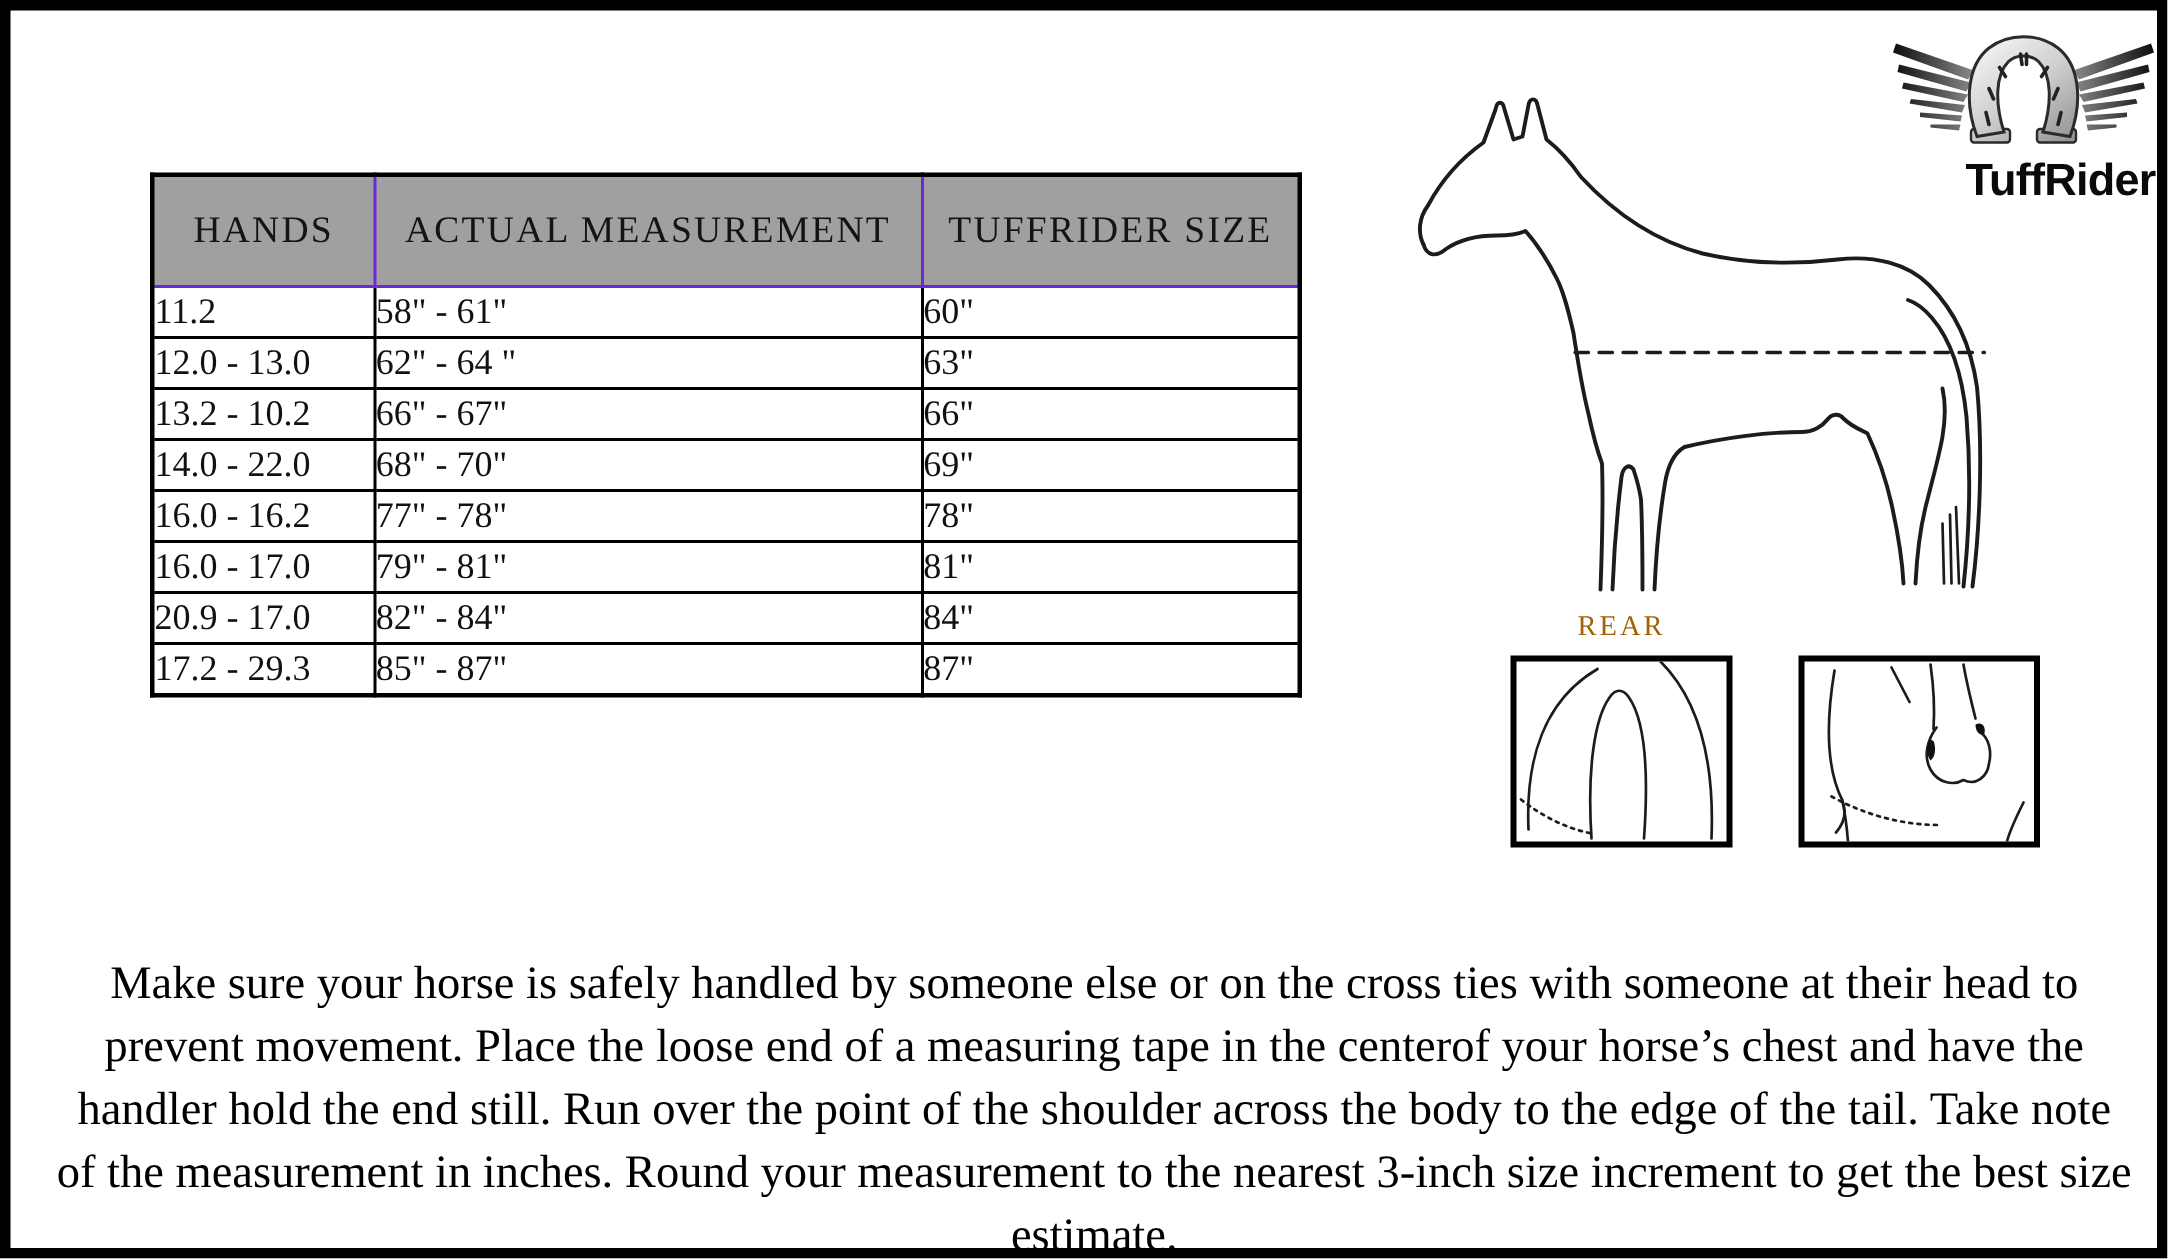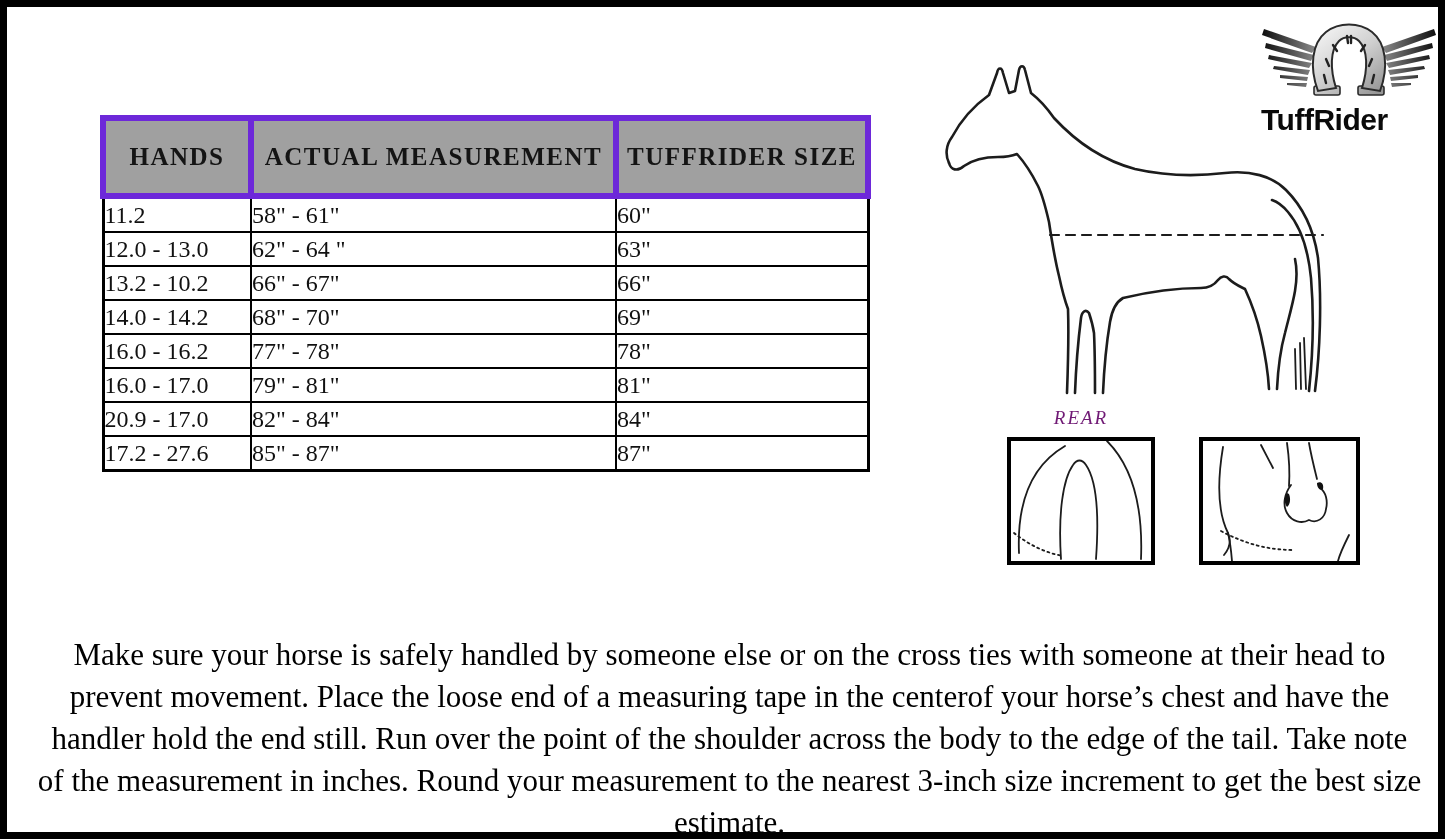--- a/index.html
+++ b/index.html
@@ -17,65 +17,64 @@
   
   .size-table{
     position:absolute;left:93px;top:108px;
     border-collapse:collapse;
     table-layout:fixed;
     width:765px;
     border:3px solid #000;
   }
   .size-table th{
     background:#a0a0a0;
-    border:6px solid #6d28d9;
+    border:2px solid #6d28d9;
     height:70px;
     font-size:25px;
-    font-weight:bold;
+    font-weight:normal;
     letter-spacing:1.5px;
     text-align:center;
     color:#141414;
   }
   .size-table td{
     border:2px solid #000;
     height:32px;
     font-size:24px;
     padding:0;
     background:#fff;
     white-space:pre;
   }
   .col-hands{width:148px;}
   .col-meas{width:365px;}
   .col-size{width:252px;}
 
   
   .logo{
     position:absolute;left:1254px;top:14px;width:176px;
-    text-align:left;
+    text-align:right;
   }
   .logo-word{
     font-family:"Liberation Sans", sans-serif;
     font-weight:800;
     font-size:30px;
     letter-spacing:-0.5px;
     color:#0a0a0a;
     margin-top:-2px;
   }
 
   
   .horse-wrap{position:absolute;left:925px;top:55px;width:420px;height:348px;}
 
   
   .inset-label{
     position:absolute;
-    font-style:italic;
     font-size:19px;
     letter-spacing:2px;
     text-align:center;
-    color:#701a75;
+    color:#a16207;
   }
   .rear-label{left:1000px;top:400px;width:148px;}
   .chest-label{left:1192px;top:400px;width:161px;margin-top:40px;}
   .inset-box{
     position:absolute;
     box-sizing:border-box;
     border:4px solid #000;
     background:#fff;
   }
   .rear-box{left:1000px;top:430px;width:148px;height:128px;}
@@ -120,41 +119,41 @@
         <td>12.0 - 13.0</td>
         <td>62" - 64 "</td>
         <td>63"</td>
       </tr>
       <tr>
         <td>13.2 - 10.2</td>
         <td>66" - 67"</td>
         <td>66"</td>
       </tr>
       <tr>
-        <td>14.0 - 14.2</td>
+        <td>14.0 - 22.0</td>
         <td>68" - 70"</td>
         <td>69"</td>
       </tr>
       <tr>
         <td>16.0 - 16.2</td>
         <td>77" - 78"</td>
         <td>78"</td>
       </tr>
       <tr>
         <td>16.0 - 17.0</td>
         <td>79" - 81"</td>
         <td>81"</td>
       </tr>
       <tr>
         <td>20.9 - 17.0</td>
         <td>82" - 84"</td>
         <td>84"</td>
       </tr>
       <tr>
-        <td>17.2 - 27.6</td>
+        <td>17.2 - 29.3</td>
         <td>85" - 87"</td>
         <td>87"</td>
       </tr>
     </tbody>
   </table>
 
   <div class="logo">
     <svg width="176" height="80" viewBox="0 0 174 80">
       <defs>
         <linearGradient id="wg" gradientUnits="userSpaceOnUse" x1="118" y1="0" x2="174" y2="0">

